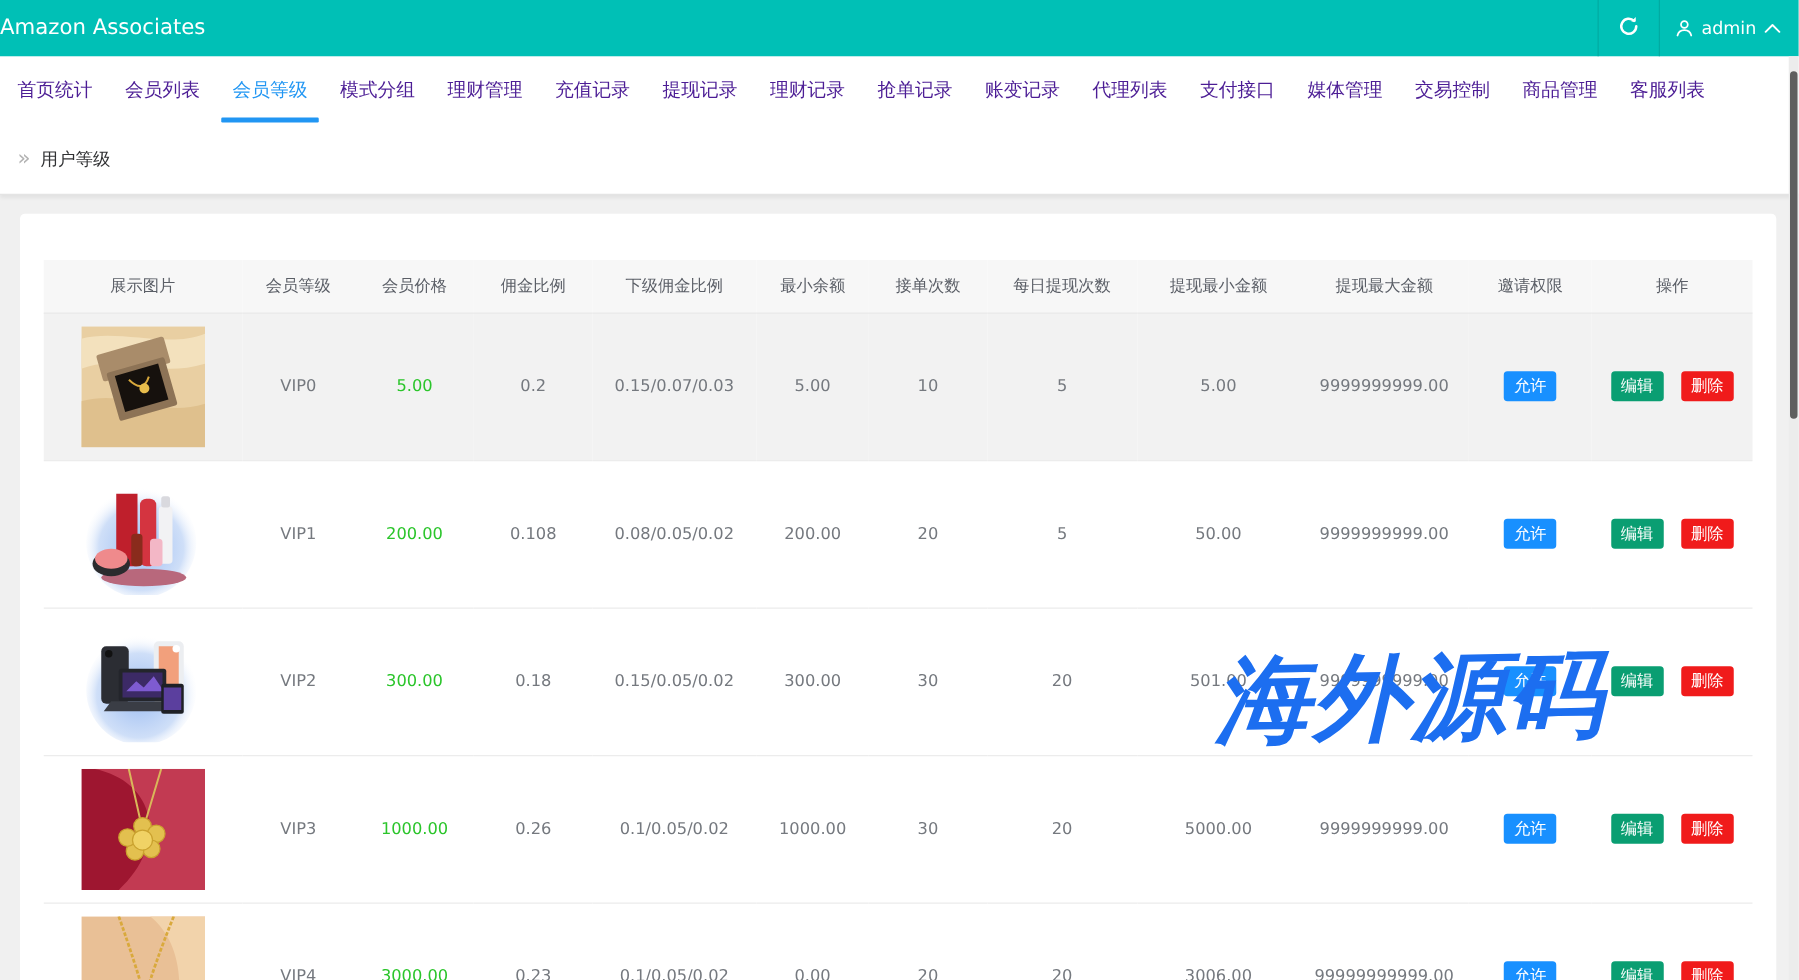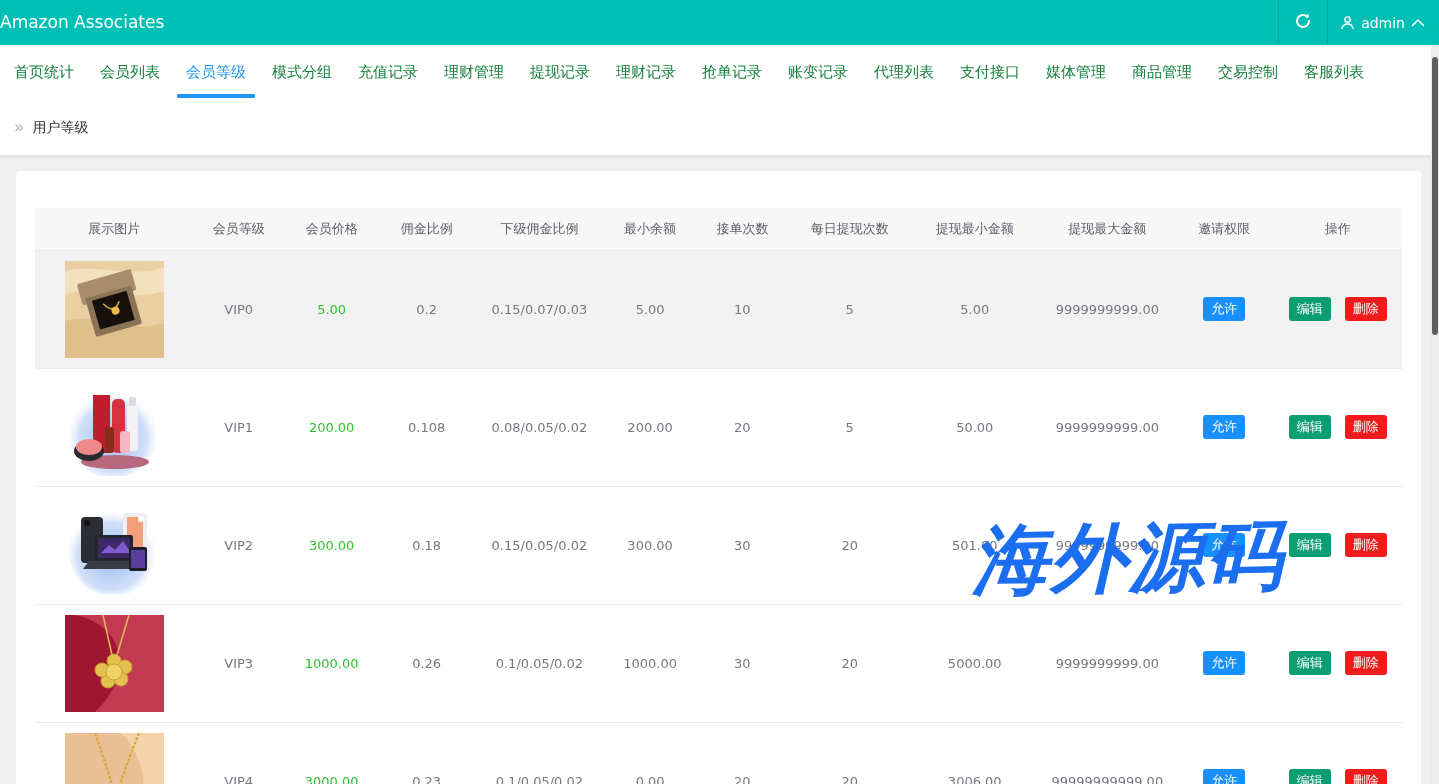--- a/index.html
+++ b/index.html
@@ -15,21 +15,21 @@
   .topbar{position:relative;height:45px;background:var(--teal,#00c0b6);color:#fff;}
   .topbar .title{position:absolute;left:0;right:0;top:0;height:45px;line-height:45px;text-align:left;font-size:17px;}
   .top-right{position:absolute;right:0;top:0;height:45px;display:flex;align-items:stretch;}
   .top-btn{display:flex;align-items:center;justify-content:center;cursor:pointer;}
   .refresh-btn{width:50px;border-left:1px solid var(--teal-dark,#00aba2);border-right:1px solid var(--teal-dark,#00aba2);}
   .admin-btn{padding:0 14px 0 12px;gap:6px;font-size:14px;}
   .admin-btn svg{display:block;}
 
   
   .nav{height:55px;background:#fff;display:flex;align-items:stretch;padding-left:1px;}
-  .tab{display:flex;align-items:center;padding:0 13px;font-size:15px;color:#15803d;cursor:pointer;position:relative;}
+  .tab{display:flex;align-items:center;padding:0 13px;font-size:15px;color:#4c1d95;cursor:pointer;position:relative;}
   .tab.active{color:var(--tab-blue,#2196f3);}
   .tab.active::after{content:"";position:absolute;left:4px;right:4px;bottom:2px;height:4px;background:var(--tab-blue,#2196f3);border-radius:1px;}
 
   
   .crumbbar{height:56px;background:#fff;display:flex;align-items:center;padding-left:14px;
             border-bottom:1px solid #e4e4e4;box-shadow:0 2px 3px rgba(0,0,0,.06);}
   .crumb-icon{color:#b3b3b3;font-size:17px;margin-right:8px;line-height:1;}
   .crumb-label{font-size:14px;color:#303133;}
 
   
@@ -91,31 +91,31 @@
       </span>
     </div>
   </div>
 </div>
 
 <div class="nav">
   <div class="tab">首页统计</div>
   <div class="tab">会员列表</div>
   <div class="tab active">会员等级</div>
   <div class="tab">模式分组</div>
+  <div class="tab">理财管理</div>
   <div class="tab">充值记录</div>
-  <div class="tab">理财管理</div>
   <div class="tab">提现记录</div>
   <div class="tab">理财记录</div>
   <div class="tab">抢单记录</div>
   <div class="tab">账变记录</div>
   <div class="tab">代理列表</div>
   <div class="tab">支付接口</div>
   <div class="tab">媒体管理</div>
+  <div class="tab">交易控制</div>
   <div class="tab">商品管理</div>
-  <div class="tab">交易控制</div>
   <div class="tab">客服列表</div>
 </div>
 
 <div class="crumbbar">
   <span class="crumb-icon">»</span>
   <span class="crumb-label">用户等级</span>
 </div>
 
 <div class="content">
   <div class="card">

